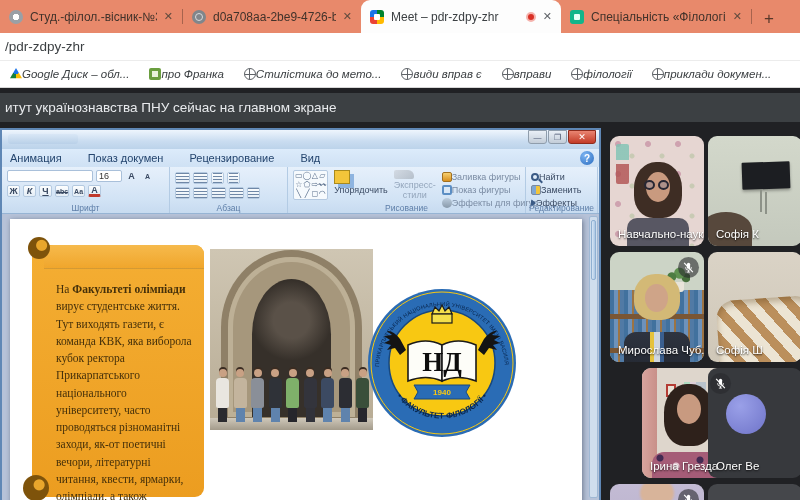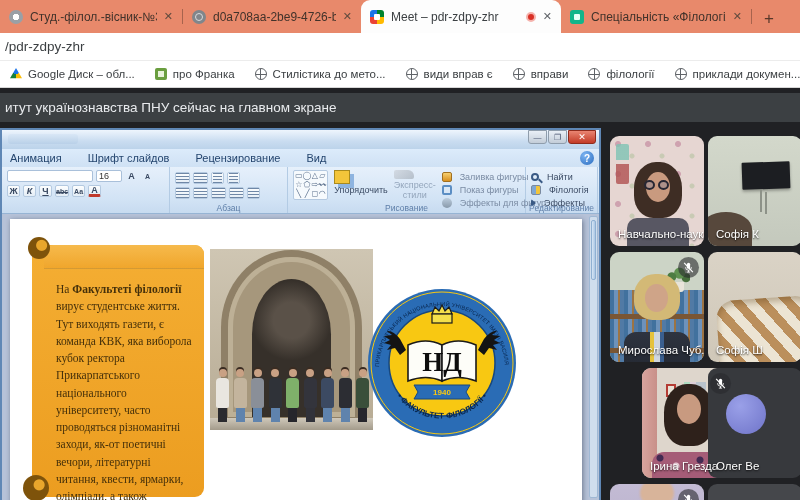--- a/index.html
+++ b/index.html
@@ -21,21 +21,21 @@
   .fav-globe-g { border-radius:50%; background:#80868b; }
   .fav-globe-g::after { content:""; position:absolute; inset:3px; border-radius:50%; border:1px solid #d8dadd; }
   .fav-meet { background:conic-gradient(#00832d 0 25%, #ffba00 25% 50%, #ea4335 50% 75%, #1a73e8 75%); border-radius:3px; }
   .fav-meet::after { content:""; position:absolute; inset:4px; background:#fff; border-radius:1px; }
   .fav-green { background:#12b58a; }
   .fav-green::after { content:""; position:absolute; inset:4px; background:#e7fff7; border-radius:1px; }
   .rec-dot { width:10px; height:10px; border-radius:50%; background:#d93025; border:2px solid #f5b3ad; flex:none; }
 
   .addressbar { position:absolute; top:33px; left:0; right:0; height:28px; background:#fff; display:flex; align-items:center; padding-left:5px; font-size:13.5px; color:#3c4043; border-bottom:1px solid #ececec; }
   .bookmarksbar { position:absolute; top:61px; left:0; right:0; height:27px; background:#fff; display:flex; align-items:center; gap:20px; padding-left:10px; font-size:11.5px; color:#3c4043; overflow:hidden; border-bottom:1px solid #d7d7d7; white-space:nowrap; }
-  .bm { display:flex; align-items:center; gap:6px; flex:none; }
+  .bm { display:flex; align-items:center; flex:none;font-style:italic; }
   .bi { width:12px; height:12px; flex:none; position:relative; }
   .bi-drive { clip-path:polygon(50% 0,100% 86%,0 86%); background:conic-gradient(from 180deg at 50% 55%, #188038 0 33%, #1a73e8 33% 66%, #fbbc04 66%); }
   .bi-globe { border-radius:50%; border:1.5px solid #5f6368; }
   .bi-globe::before { content:""; position:absolute; left:45%; top:0; bottom:0; width:1px; background:#5f6368; }
   .bi-globe::after { content:""; position:absolute; top:45%; left:0; right:0; height:1px; background:#5f6368; }
   .bi-green { background:#6a9e3f; border-radius:2px; }
   .bi-green::after { content:""; position:absolute; inset:3px; background:#e8f2da; }
 
   
   .meet { position:absolute; top:88px; left:0; right:0; bottom:0; background:#202124;padding-left:32px; }
@@ -56,21 +56,21 @@
   .rrow { display:flex; gap:3px; align-items:center; margin-bottom:3px; }
   .combo { height:12px; background:#fff; border:1px solid #a9c0da; border-radius:2px; font-size:9px; color:#333; padding:0 2px; display:flex; align-items:center; }
   .mini { min-width:13px; height:12px; border:1px solid transparent; border-radius:2px; font-size:9px; color:#3a4a63; display:flex; align-items:center; justify-content:center; font-weight:bold; }
   .mini.box { border-color:#b4c9e0; background:linear-gradient(#fdfefe,#e4edf6); }
   .bars { width:13px; height:10px; background:repeating-linear-gradient(#6f87a6 0 1px, transparent 1px 3px); }
   .shapes-grid { width:58px; height:30px; border:1px solid #b4c9e0; background:#f6fafd; border-radius:2px; display:grid; grid-template-columns:repeat(4,1fr); align-items:center; justify-items:center; padding:1px; }
   .shp { color:#5a6f8c; font-size:8px; line-height:1; }
   .bigbtn { display:flex; flex-direction:column; align-items:flex-start; font-size:9px; color:#3a4a63; width:62px; text-align:center; line-height:1.1; gap:2px; }
   .stack-ico { width:16px; height:14px; background:#f3c53a; border:1px solid #a98a1d; box-shadow:4px 4px 0 #8eb4e0; }
   .brush-ico { width:20px; height:14px; background:linear-gradient(135deg,#c8cdd4,#9aa3ad); border-radius:2px 6px 2px 2px; opacity:.6; }
-  .menu-line { display:flex; align-items:center; gap:8px; font-size:9px; color:#7a8ba3; height:13px; white-space:nowrap; }
+  .menu-line { display:flex; align-items:center; gap:0; font-size:9px; color:#7a8ba3; height:13px; white-space:nowrap; }
   .menu-line.en { color:#3a4a63; }
   .mi { width:10px; height:10px; flex:none; border-radius:2px; }
   .mi-fill { background:linear-gradient(#f7d070,#d89020); border:1px solid #a07020; }
   .mi-outline { border:2px solid #5b8ec4; }
   .mi-fx { background:linear-gradient(#bcd,#89a); border-radius:50%; }
   .mi-find { border:2px solid #3a5a85; border-radius:50%; width:8px; height:8px; position:relative; }
   .mi-find::after { content:""; position:absolute; left:5px; top:5px; width:5px; height:2px; background:#3a5a85; transform:rotate(45deg); }
   .mi-replace { background:linear-gradient(90deg,#7fa7d4 50%,#f3c53a 50%); border:1px solid #7a8aa0; }
   .mi-select { width:0; height:0; border:none; border-left:5px solid #3a5a85; border-top:4px solid transparent; border-bottom:4px solid transparent; }
 
@@ -229,21 +229,21 @@
         <div class="qat"></div>
         <div class="win-controls">
           <div class="win-btn">—</div>
           <div class="win-btn">❐</div>
           <div class="win-btn close">✕</div>
         </div>
       </div>
 
       <div class="ribbon-tabs">
         <span>Анимация</span>
-        <span>Шрифт слайдов</span>
+        <span>Показ докумен</span>
         <span>Рецензирование</span>
         <span>Вид</span>
         <div class="help-btn">?</div>
       </div>
 
       <div class="ribbon">
 
         <div class="rgroup" style="width:168px">
           <div class="rrow">
             <div class="combo" style="width:86px"></div>
@@ -252,20 +252,21 @@
             <span class="mini" style="font-size:7px">А</span>
           </div>
           <div class="rrow">
             <span class="mini box">Ж</span>
             <span class="mini box" style="font-style:italic">К</span>
             <span class="mini box" style="text-decoration:underline">Ч</span>
             <span class="mini box" style="text-decoration:line-through;font-size:7px">abc</span>
             <span class="mini box" style="font-size:7px">Аа</span>
             <span class="mini box" style="border-bottom:3px solid #c0392b">А</span>
           </div>
+          <div class="glabel">Шрифт</div>
         </div>
 
         <div class="rgroup" style="width:118px">
           <div class="rrow" style="margin-top:2px">
             <span class="mini box">
                 <span class="bars"></span>
               </span>
             <span class="mini box">
                 <span class="bars"></span>
               </span>
@@ -336,38 +337,38 @@
           <div class="glabel">Рисование</div>
         </div>
 
         <div class="rgroup" style="width:72px">
           <div class="menu-line en">
             <span class="mi mi-find"></span>
             <span>Найти</span>
           </div>
           <div class="menu-line en">
             <span class="mi mi-replace"></span>
-            <span>Філологія</span>
+            <span>Заменить</span>
           </div>
           <div class="menu-line en">
             <span class="mi mi-select"></span>
             <span>Эффекты</span>
           </div>
           <div class="glabel">Редактирование</div>
         </div>
       </div>
 
       <div class="slide-area">
         <div class="slide">
 
           <div class="scroll-shape">
             <div class="scroll-band"></div>
             <div class="curl top"></div>
             <div class="curl bottom"></div>
-            <div class="scroll-text"><span>На </span><b>Факультеті філології</b><span> вирує студентське життя. Тут виходять газети, є команда КВК, яка виборола кубок ректора Прикарпатського національного університету, часто проводяться різноманітні заходи, як-от поетичні вечори, літературні читання, квести, ярмарки, олімпіади, а також філологічні фестивалі</span></div>
+            <div class="scroll-text"><span>На </span><b>Факультеті олімпіади</b><span> вирує студентське життя. Тут виходять газети, є команда КВК, яка виборола кубок ректора Прикарпатського національного університету, часто проводяться різноманітні заходи, як-от поетичні вечори, літературні читання, квести, ярмарки, олімпіади, а також філологічні фестивалі</span></div>
           </div>
 
           <div class="photo">
             <div class="arch">
               <div class="arch-door"></div>
             </div>
             <div class="steps"></div>
             <div class="people">
               <div class="person" style="--top:#e9e6e0;--pants:#2a2a2e"></div>
               <div class="person" style="--top:#c3b49d;--pants:#5f83ad"></div>

